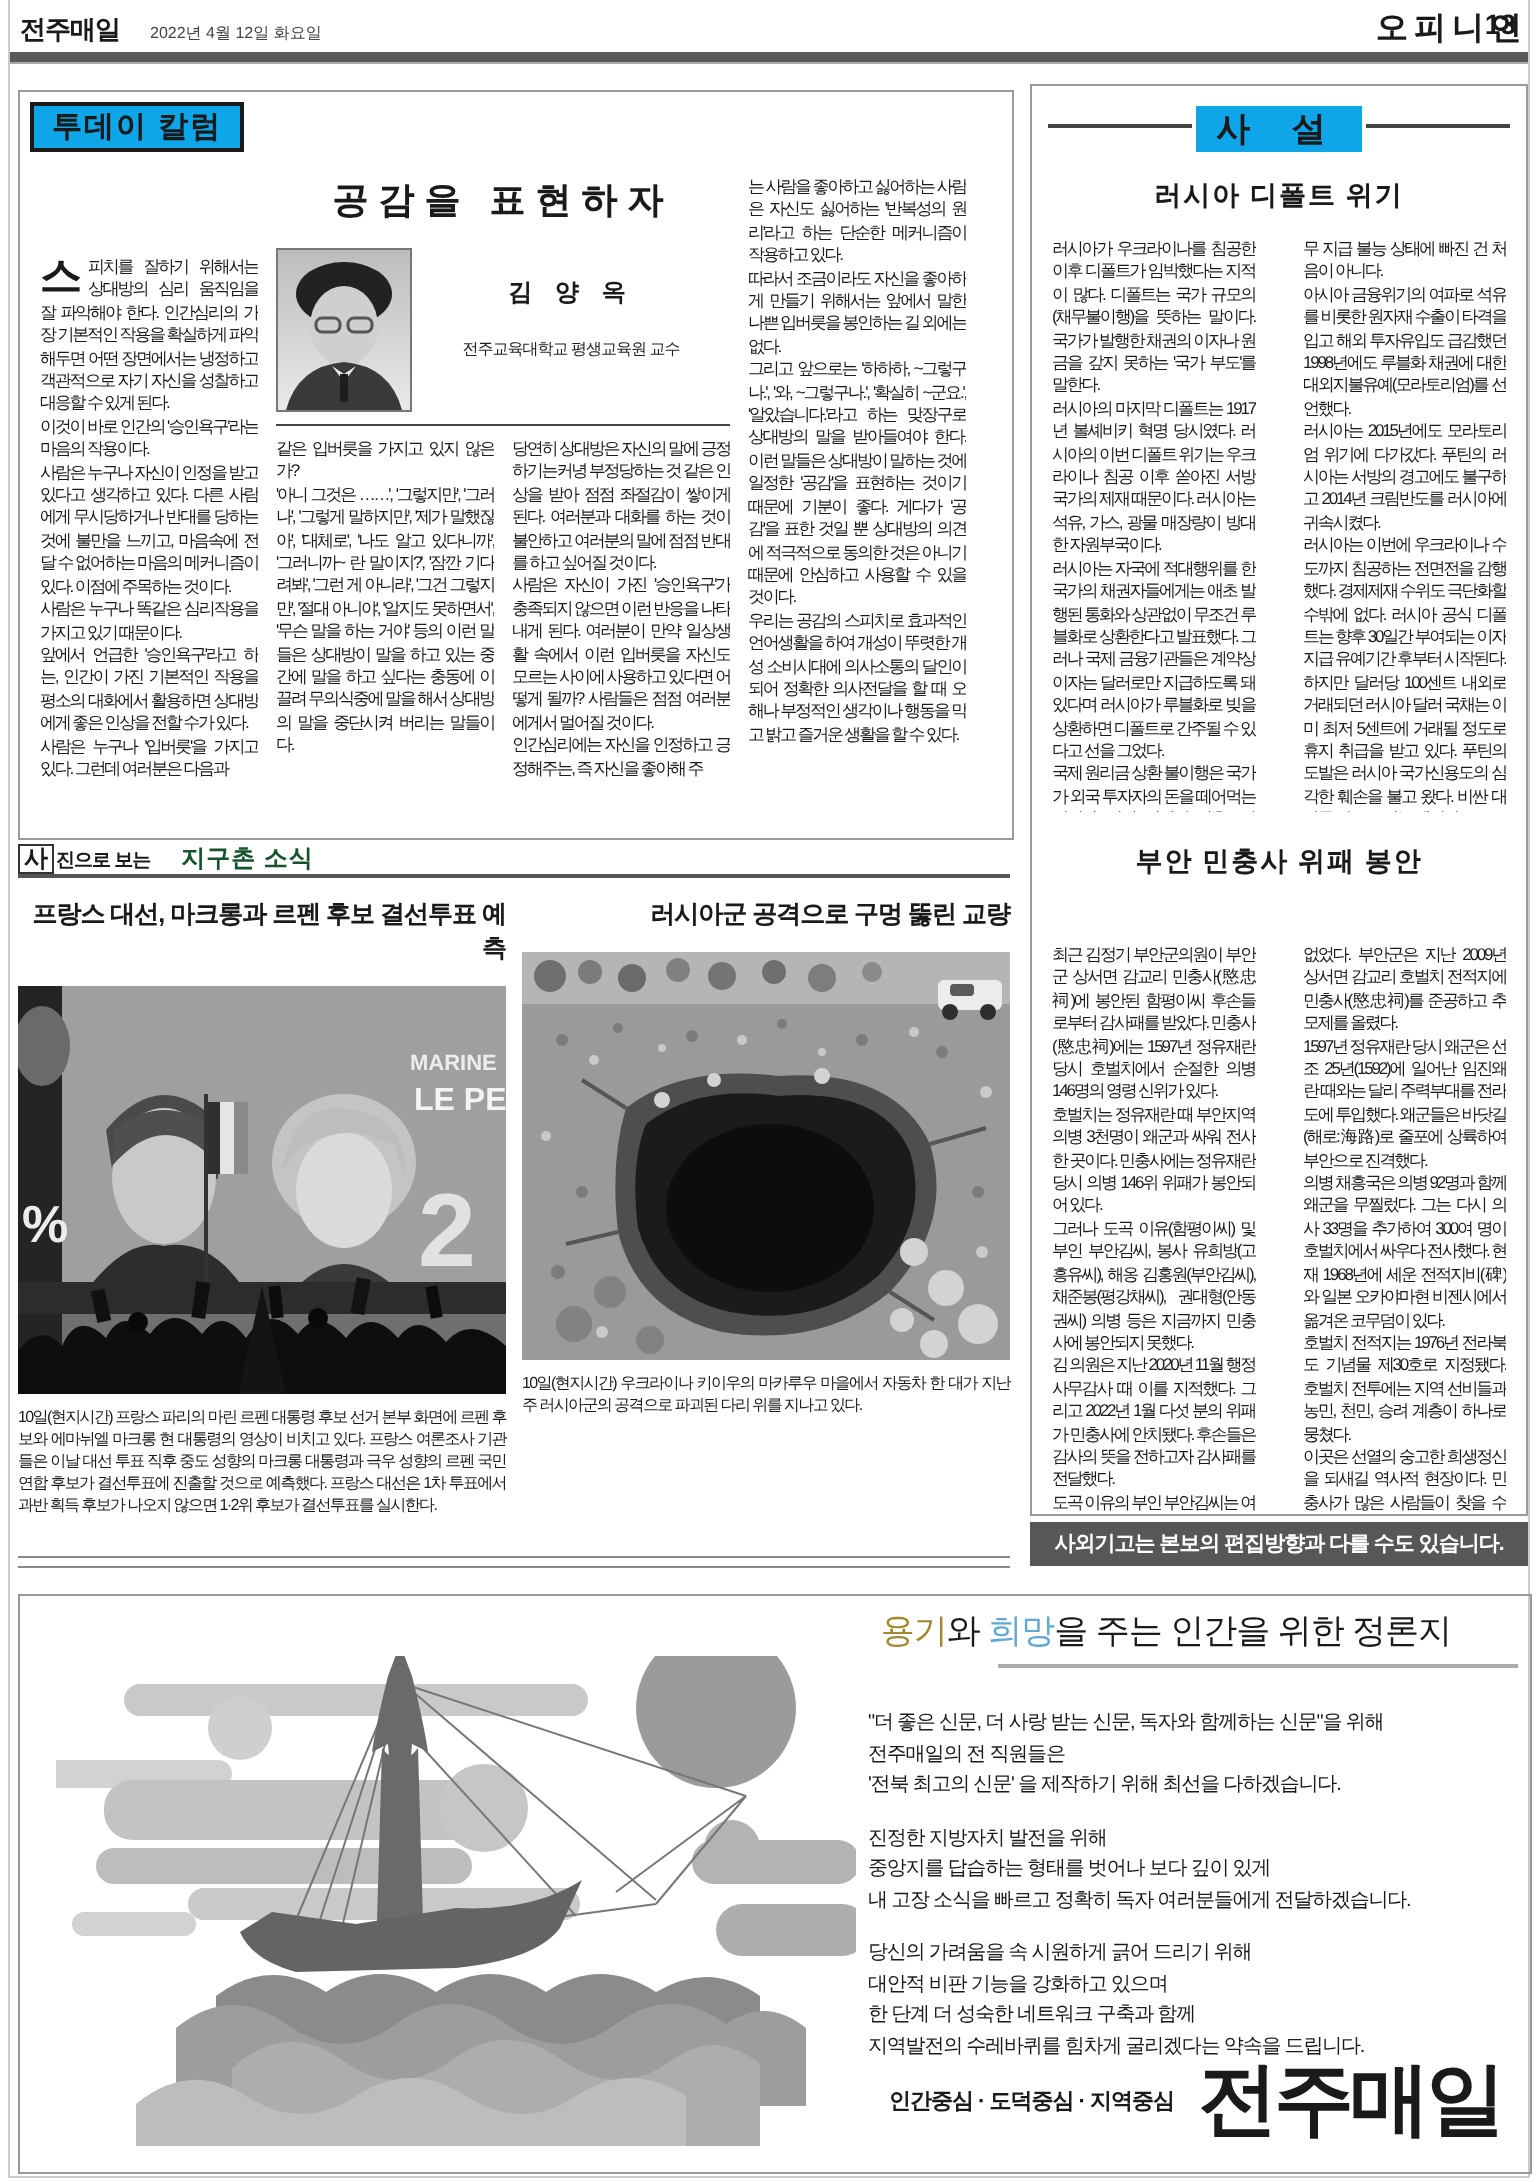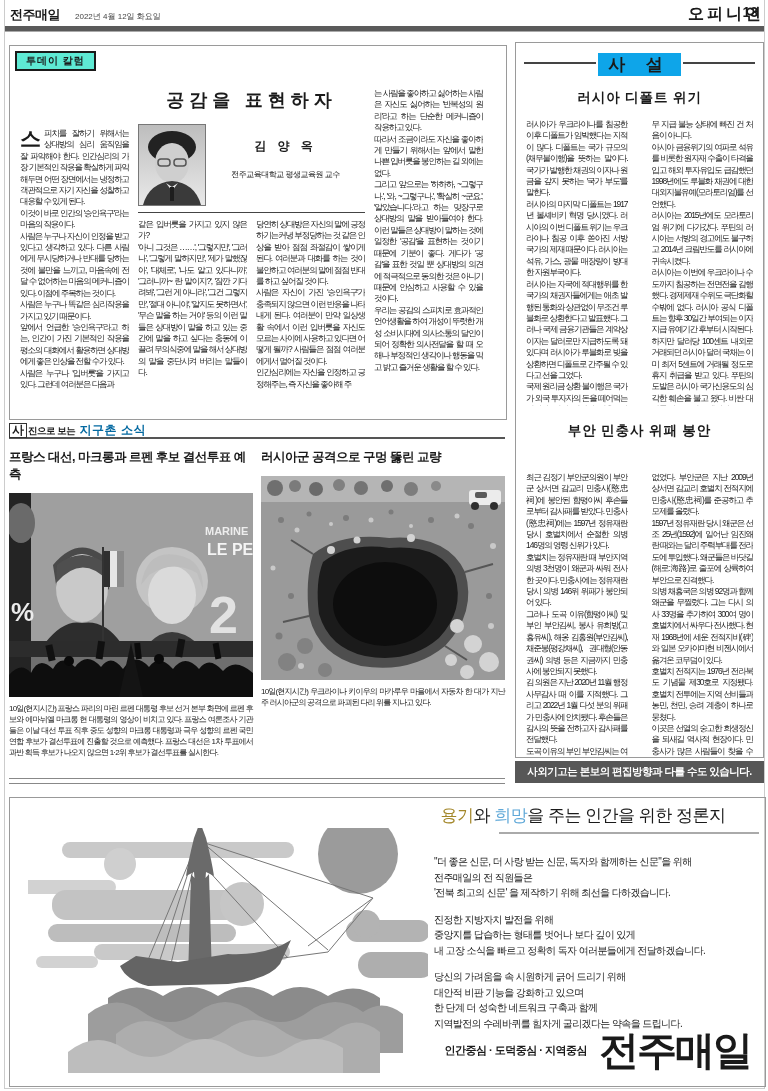--- a/index.html
+++ b/index.html
@@ -9,44 +9,44 @@
   
   .masthead{position:absolute;left:0;top:2px;width:100%;height:24px;}
   .paper-name{position:absolute;left:5px;top:4px;font-size:13px;font-weight:bold;letter-spacing:-0.5px;}
   .issue-date{position:absolute;left:70px;top:9px;font-size:8px;color:#444;}
   .section-name{position:absolute;left:0;width:100%;text-align:right;top:2px;font-size:16px;font-weight:bold;letter-spacing:3px;}
   .page-number{position:absolute;right:6px;top:2px;font-size:14px;font-weight:bold;}
   .masthead-rule{position:absolute;left:0;top:26px;width:100%;height:5px;background:#5a5a5a;border-bottom:1px solid #aaa;}
 
   
   .today-box{position:absolute;left:4px;top:45px;width:496px;height:373px;border:1px solid #9a9a9a;overflow:hidden;}
-  .today-label{position:absolute;left:5px;top:5px;border:2px solid #1a1a1a;padding:1px 9px;font-size:10px;font-weight:bold;letter-spacing:1px;background:#5eead4;}
+  .today-label{position:absolute;left:5px;top:5px;border:2px solid #1a1a1a;padding:1px 9px;font-size:15px;font-weight:bold;letter-spacing:1px;background:#0ea5e9;}
   .today-content{position:absolute;left:10px;top:42px;width:475px;height:322px;display:flex;gap:9px;}
   .news-col{width:109px;font-size:8.5px;line-height:11.4px;letter-spacing:-1.1px;text-align:justify;white-space:pre-line;overflow:hidden;}
   .col-pad{padding-top:40px;box-sizing:border-box;}
   .tc-mid{width:227px;display:flex;flex-direction:column;overflow:hidden;}
   .tc-title{text-align:center;font-family:"Liberation Serif",serif;font-size:18px;font-weight:600;letter-spacing:5px;margin:0 0 12px;}
   .tc-authorrow{display:flex;height:82px;}
   .portrait-frame{width:66px;height:80px;border:1px solid #777;}
   .author-meta{flex:1;text-align:center;}
   .author-name{font-size:12px;font-weight:bold;letter-spacing:4px;margin-top:14px;}
   .author-affil{font-size:8px;letter-spacing:-0.5px;margin-top:14px;color:#222;}
   .tc-divider{border-bottom:1.5px solid #444;margin:6px 0 6px;}
   .tc-midcols{display:flex;gap:9px;flex:1;overflow:hidden;}
   .dropcap{float:left;font-size:21px;line-height:20px;font-weight:bold;margin:1px 3px 0 0;letter-spacing:0;}
 
   
   .photonews{position:absolute;left:4px;top:420px;width:496px;height:368px;}
   .pn-header{height:17px;border-bottom:2px solid #555;}
   .pn-sa{display:inline-block;border:1.5px solid #333;font-weight:bold;font-size:12px;line-height:13px;padding:0 2px;margin-right:1px;}
   .pn-bold{font-weight:bold;font-size:9.5px;letter-spacing:-0.5px;text-align:right;}
-  .pn-gray{color:#0369a1;font-size:12px;font-weight:bold;letter-spacing:0.5px;}
+  .pn-gray{color:#14532d;font-size:12px;font-weight:bold;letter-spacing:0.5px;margin-left:11px;}
   .pn-articles{display:flex;gap:8px;margin-top:7px;}
   .pn-article{width:244px;}
-  .pn-headline{text-align:left;font-size:12.5px;font-weight:bold;letter-spacing:-0.5px;margin:3px 0 10px;}
+  .pn-headline{text-align:right;font-size:12.5px;font-weight:bold;letter-spacing:-0.5px;margin:3px 0 10px;}
   .pn-photo{width:244px;height:204px;overflow:hidden;background:#4d7c0f;}
   .pn-caption{font-size:8px;line-height:11px;letter-spacing:-0.8px;text-align:justify;margin-top:6px;white-space:pre-line;}
   .pn-bottomline{position:absolute;left:0;bottom:4px;width:100%;border-top:1px solid #888;border-bottom:1px solid #888;height:4px;}
 
   
   .editorial-box{position:absolute;left:510px;top:42px;width:247px;height:714px;border:1px solid #9a9a9a;overflow:hidden;}
   .ed-header{position:relative;text-align:center;margin-top:10px;height:20px;}
   .ed-header-label{display:inline-block;font-size:17px;font-weight:bold;letter-spacing:8px;padding:0 10px;background:#0ea5e9;position:relative;z-index:1;}
   .ed-header:before,.ed-header:after{content:"";position:absolute;top:9px;width:72px;height:2px;background:#444;}
   .ed-header:before{left:8px;}

